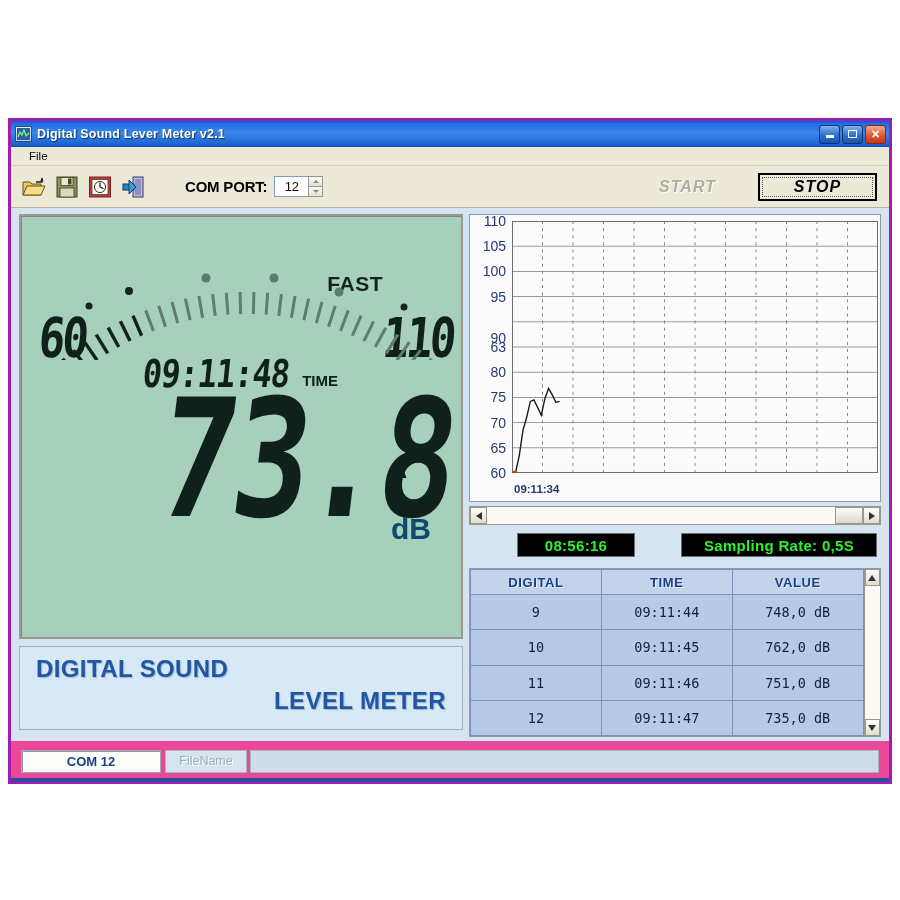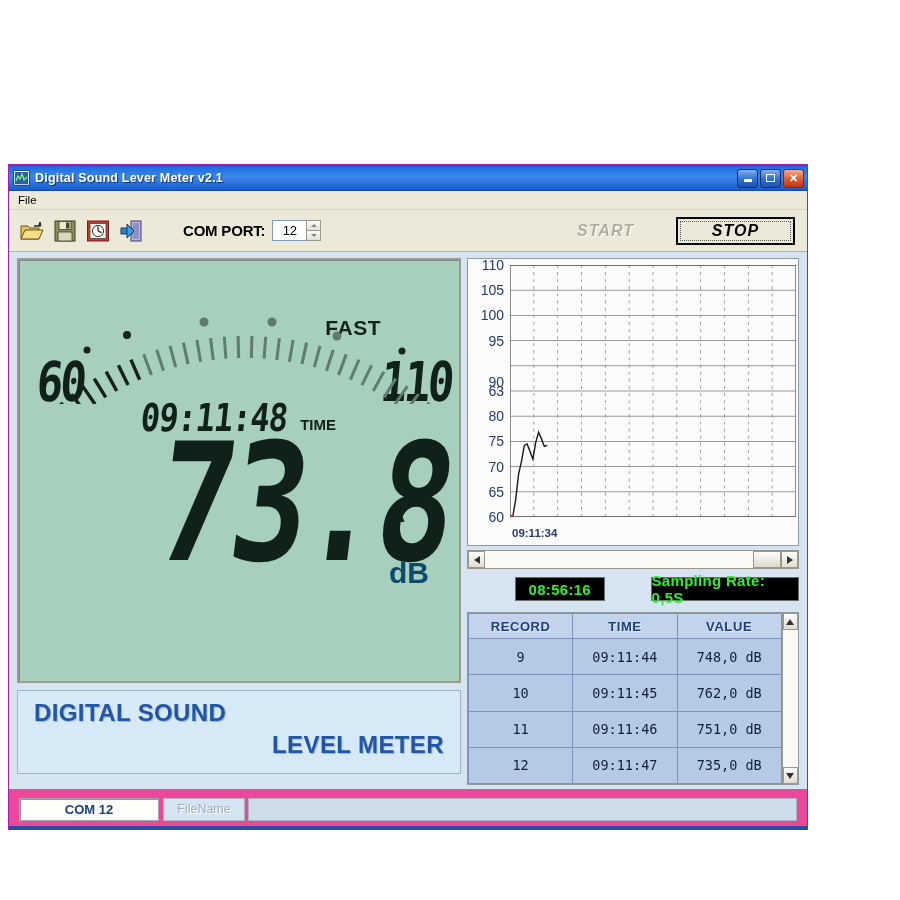--- a/index.html
+++ b/index.html
@@ -1,19 +1,19 @@
 <!DOCTYPE html>
 <html><head>
 <meta charset="utf-8">
 <style>
   html,body{margin:0;padding:0;background:#ffffff;}
   body{width:900px;height:900px;font-family:"Liberation Sans",sans-serif;overflow:hidden;}
 
-  #app{position:absolute;left:8px;top:118px;width:800px;height:666px;
-       background:#d6e3f0;border:1px solid #a21caf;box-sizing:border-box;margin-top:46px;}
+  #app{position:absolute;left:8px;top:118px;width:884px;height:666px;
+       background:#d6e3f0;border:3px solid #a21caf;box-sizing:border-box;}
 
   
   .titlebar{height:26px;display:flex;align-items:center;
     background:linear-gradient(to bottom,#0a5ad4 0%,#1f6fe0 10%,#3a86ea 45%,#1b62cf 92%,#1346a8 100%);
     padding:0 3px 0 4px;box-sizing:border-box;}
   .tb-icon{width:17px;height:16px;background:linear-gradient(#e8f2ff,#b8cfe8);
     border:1px solid #2a4a78;box-sizing:border-box;margin-right:5px;position:relative;border-radius:1px;}
   .tb-icon svg{position:absolute;left:1px;top:1px;}
   .tb-title{color:#fff;font-size:12.5px;font-weight:bold;flex:1;
     text-shadow:1px 1px 1px rgba(0,0,0,.55);letter-spacing:.2px;white-space:nowrap;}
@@ -21,21 +21,21 @@
   .wbtn{width:21px;height:19px;border:1px solid #12306e;border-radius:3px;
     display:flex;align-items:center;justify-content:center;box-sizing:border-box;
     background:linear-gradient(to bottom,#7fb0f0,#2f6fd0 55%,#1e53ad);}
   .wbtn.close{background:linear-gradient(to bottom,#f7a98f,#e05a32 55%,#c03814);border-color:#8e2608;}
   .wbtn i{display:block;color:#fff;font-style:normal;font-size:11px;line-height:11px;font-weight:bold;}
   .wbtn .minus{width:8px;height:3px;background:#fff;margin-top:5px;}
   .wbtn .sq{width:9px;height:8px;border:1.5px solid #fff;box-sizing:border-box;}
 
   
   .menubar{height:19px;background:#ece9d8;border-bottom:1px solid #d4d0c0;
-    display:flex;align-items:center;padding-left:3px;box-sizing:border-box;}
+    display:flex;align-items:center;padding-left:12px;box-sizing:border-box;}
   .menuitem{font-size:11.5px;color:#000;padding:1px 6px;cursor:default;}
 
   
   .toolbar{height:42px;background:#ece9d8;display:flex;align-items:center;
     padding:0 8px;box-sizing:border-box;border-bottom:1px solid #b5b0a0;position:relative;}
   .tbtn{width:30px;height:28px;margin-right:3px;background:#ece9d8;
     border:1px solid #ece9d8;box-sizing:border-box;display:flex;align-items:center;justify-content:center;}
   .comlabel{font-size:15px;font-weight:bold;color:#000;margin-left:34px;letter-spacing:-.2px;}
   .spin{display:flex;align-items:stretch;margin-left:7px;}
   .spin input{width:34px;height:21px;font-size:13px;text-align:center;
@@ -375,21 +375,21 @@
 
       <div class="lcdrow">
         <div class="blk clock">08:56:16</div>
         <div class="blk srate">Sampling Rate: 0,5S</div>
       </div>
 
       <div class="tablebox">
         <table>
           <thead>
               <tr id="thead-row">
-                <th>RECORD</th>
+                <th>DIGITAL</th>
                 <th>TIME</th>
                 <th>VALUE</th>
               </tr>
             </thead>
           <tbody id="tbody">
               <tr>
                 <td>9</td>
                 <td>09:11:44</td>
                 <td>748,0 dB</td>
               </tr>

